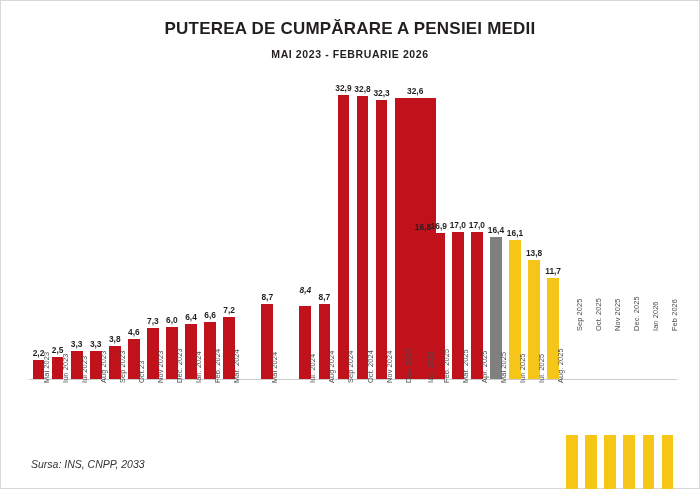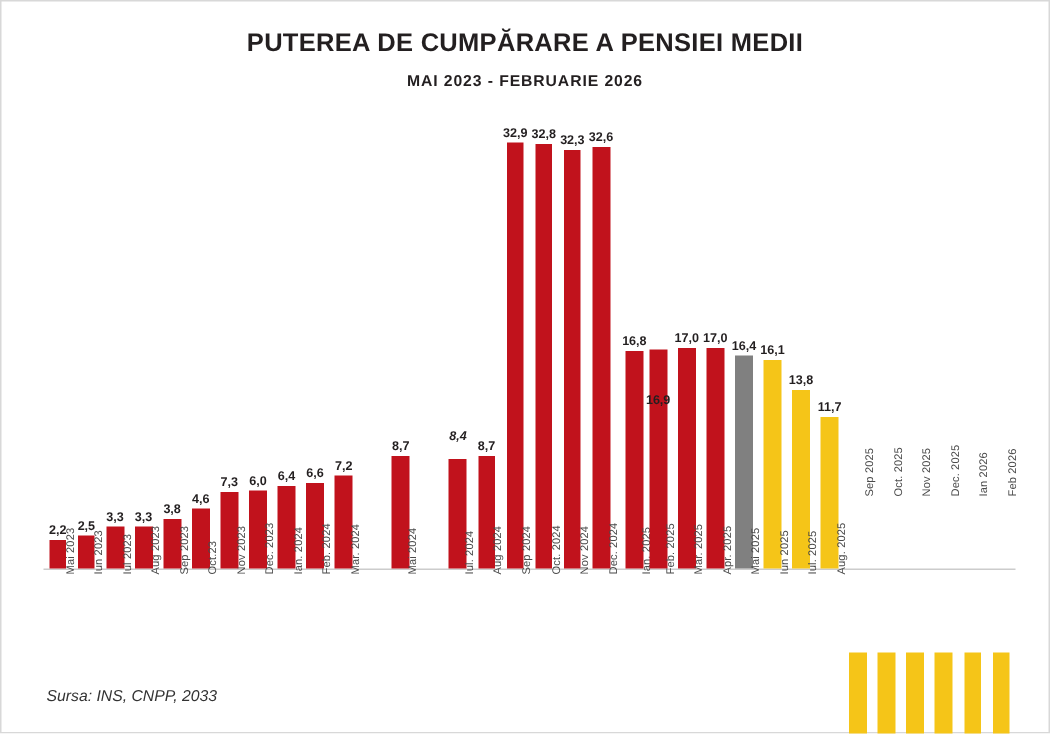--- a/index.html
+++ b/index.html
@@ -184,33 +184,33 @@
         <div class="bar-col" style="left: 327.621px; width: 11.8165px;">
           <div class="bar" style="background: rgb(193, 18, 28); top: 16.8632px; height: 283.137px;"></div>
           <div class="val" style="top: 4.86322px;">32,8</div>
           <div class="cat" style="left: 8.90824px; top: 304px;">Oct. 2024</div>
         </div>
         <div class="bar-col" style="left: 346.68px; width: 11.8165px;">
           <div class="bar" style="background: rgb(193, 18, 28); top: 21.1793px; height: 278.821px;"></div>
           <div class="val" style="top: 9.17933px;">32,3</div>
           <div class="cat" style="left: 8.90824px; top: 304px;">Nov 2024</div>
         </div>
-        <div class="bar-col" style="left: 365.739px; width: 11.8165px;">
+        <div class="bar-col" style="left: 365.739px; width: 11.8165px; padding-left: 29px;">
           <div class="bar" style="background: rgb(193, 18, 28); top: 18.5897px; height: 281.41px;"></div>
           <div class="val" style="top: 6.58967px;">32,6</div>
           <div class="cat" style="left: 8.90824px; top: 304px;">Dec. 2024</div>
         </div>
         <div class="bar-col" style="left: 388px; width: 11.8165px;">
           <div class="bar" style="background: rgb(193, 18, 28); top: 154.979px; height: 145.021px;"></div>
           <div class="val" style="top: 142.979px;">16,8</div>
           <div class="cat" style="left: 8.90824px; top: 304px;">Ian. 2025</div>
         </div>
         <div class="bar-col" style="left: 403.856px; width: 11.8165px;">
           <div class="bar" style="background: rgb(193, 18, 28); top: 154.116px; height: 145.884px;"></div>
-          <div class="val" style="top: 142.116px; margin-top: 40px;">16,9</div>
+          <div class="val" style="top: 142.116px;">16,9</div>
           <div class="cat" style="left: 8.90824px; top: 304px;">Feb. 2025</div>
         </div>
         <div class="bar-col" style="left: 422.915px; width: 11.8165px;">
           <div class="bar" style="background: rgb(193, 18, 28); top: 153.252px; height: 146.748px;"></div>
           <div class="val" style="top: 141.252px;">17,0</div>
           <div class="cat" style="left: 8.90824px; top: 304px;">Mar. 2025</div>
         </div>
         <div class="bar-col" style="left: 441.974px; width: 11.8165px;">
           <div class="bar" style="background: rgb(193, 18, 28); top: 153.252px; height: 146.748px;"></div>
           <div class="val" style="top: 141.252px;">17,0</div>

